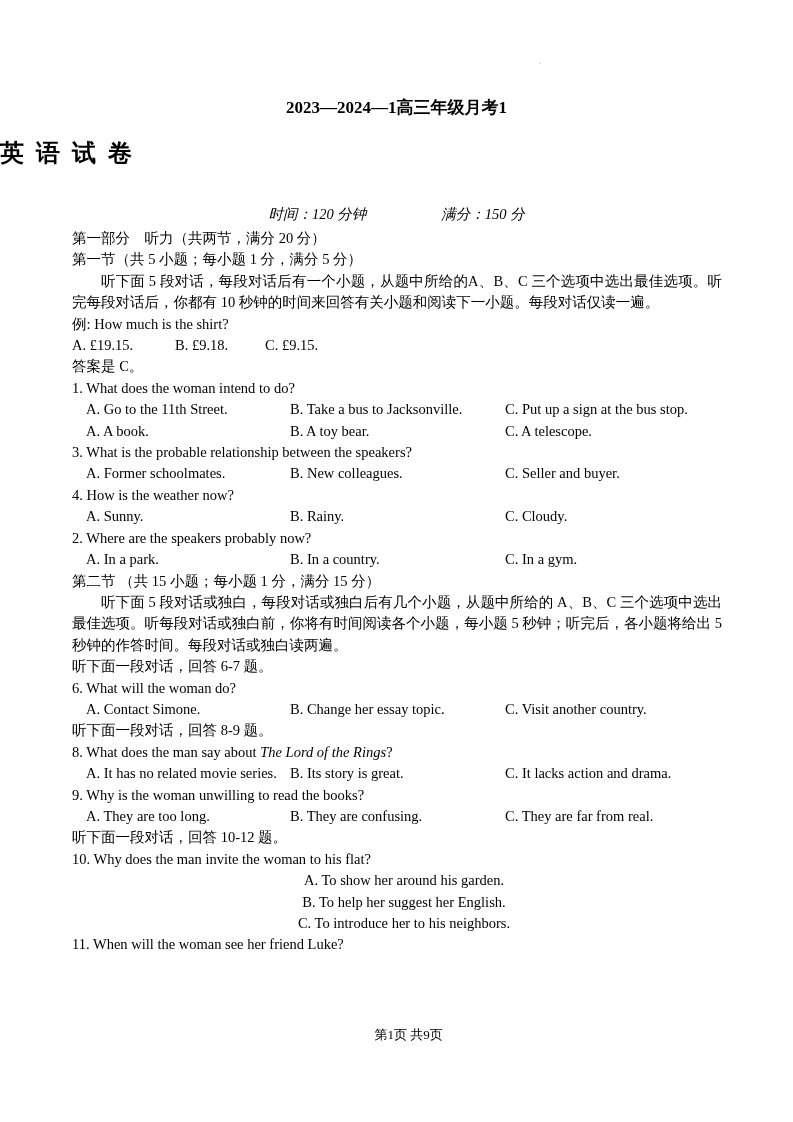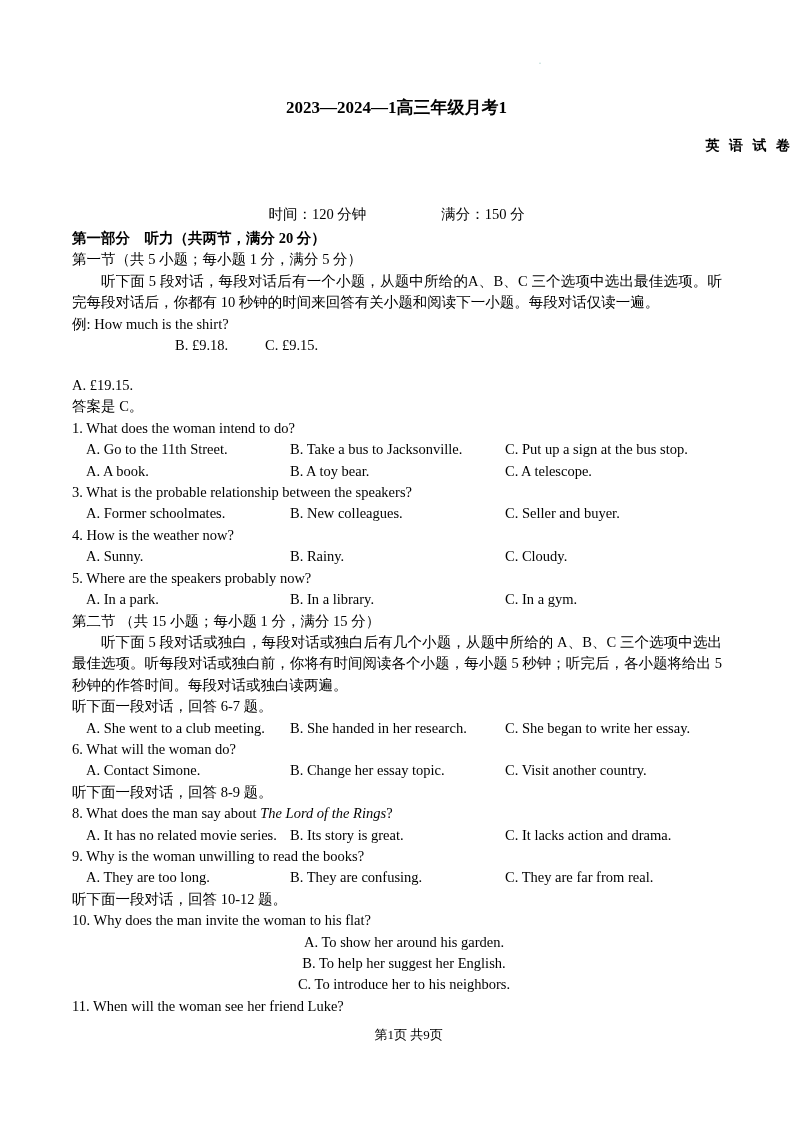--- a/index.html
+++ b/index.html
@@ -31,66 +31,67 @@
     text-align: center;
     font-size: 17px;
     font-weight: bold;
     margin: 0;
   }
   .exam-subject {
     position: absolute;
     top: 137px;
     left: 0;
     width: 100%;
-    text-align: right;
-    font-size: 14px;
+    text-align: left;
+    font-size: 24px;
     font-weight: bold;
     letter-spacing: 3px;
     margin: 0;
   }
   .meta-row {
     position: absolute;
     top: 205px;
     left: 0;
     width: 100%;
     display: flex;
     justify-content: center;
     gap: 75px;
     font-size: 14.5px;
+    font-style: italic;
   }
   .content {
     position: absolute;
     top: 228px;
     left: 72px;
     width: 650px;
     font-size: 14.5px;
     line-height: 21.4px;
   }
   .content p {
     margin: 0;
   }
   .bold {
-    font-weight: bold;
+    font-weight: normal;
   }
   .instructions {
     text-indent: 2em;
     text-align: justify;
   }
   .opts {
     display: flex;
     padding-left: 14px;
   }
   .opts .optA { width: 204px; flex: 0 0 204px; }
   .opts .optB { width: 215px; flex: 0 0 215px; }
   .opts .optC { flex: 1; }
   .opts-example {
     display: flex;
     padding-left: 0;
   }
-  .opts-example .optA { width: 103px; flex: 0 0 103px; margin-top: 40px; }
+  .opts-example .optA { width: 103px; flex: 0 0 103px; }
   .opts-example .optB { width: 90px; flex: 0 0 90px; }
   .opts-example .optC { flex: 1; }
   .stacked-opts p {
     padding-left: 14px;
     text-align: center;
   }
   .italic { font-style: italic; text-align: center; }
   .footer {
     position: absolute;
     top: 1026px;
@@ -150,37 +151,32 @@
       <span class="optC">C. Seller and buyer.</span>
     </div>
 
     <p>4. How is the weather now?</p>
     <div class="opts">
       <span class="optA">A. Sunny.</span>
       <span class="optB">B. Rainy.</span>
       <span class="optC">C. Cloudy.</span>
     </div>
 
-    <p>5. Where are the speakers probably now?</p>
+    <p>2. Where are the speakers probably now?</p>
     <div class="opts">
       <span class="optA">A. In a park.</span>
-      <span class="optB">B. In a library.</span>
+      <span class="optB">B. In a country.</span>
       <span class="optC">C. In a gym.</span>
     </div>
 
     <p>第二节 （共 15 小题；每小题 1 分，满分 15 分）</p>
     <p class="instructions">听下面 5 段对话或独白，每段对话或独白后有几个小题，从题中所给的 A、B、C 三个选项中选出最佳选项。听每段对话或独白前，你将有时间阅读各个小题，每小题 5 秒钟；听完后，各小题将给出 5 秒钟的作答时间。每段对话或独白读两遍。</p>
 
     <p>听下面一段对话，回答 6-7 题。</p>
 
-    <div class="opts">
-      <span class="optA">A. She went to a club meeting.</span>
-      <span class="optB">B. She handed in her research.</span>
-      <span class="optC">C. She began to write her essay.</span>
-    </div>
 
     <p>6. What will the woman do?</p>
     <div class="opts">
       <span class="optA">A. Contact Simone.</span>
       <span class="optB">B. Change her essay topic.</span>
       <span class="optC">C. Visit another country.</span>
     </div>
 
     <p>听下面一段对话，回答 8-9 题。</p>
 

